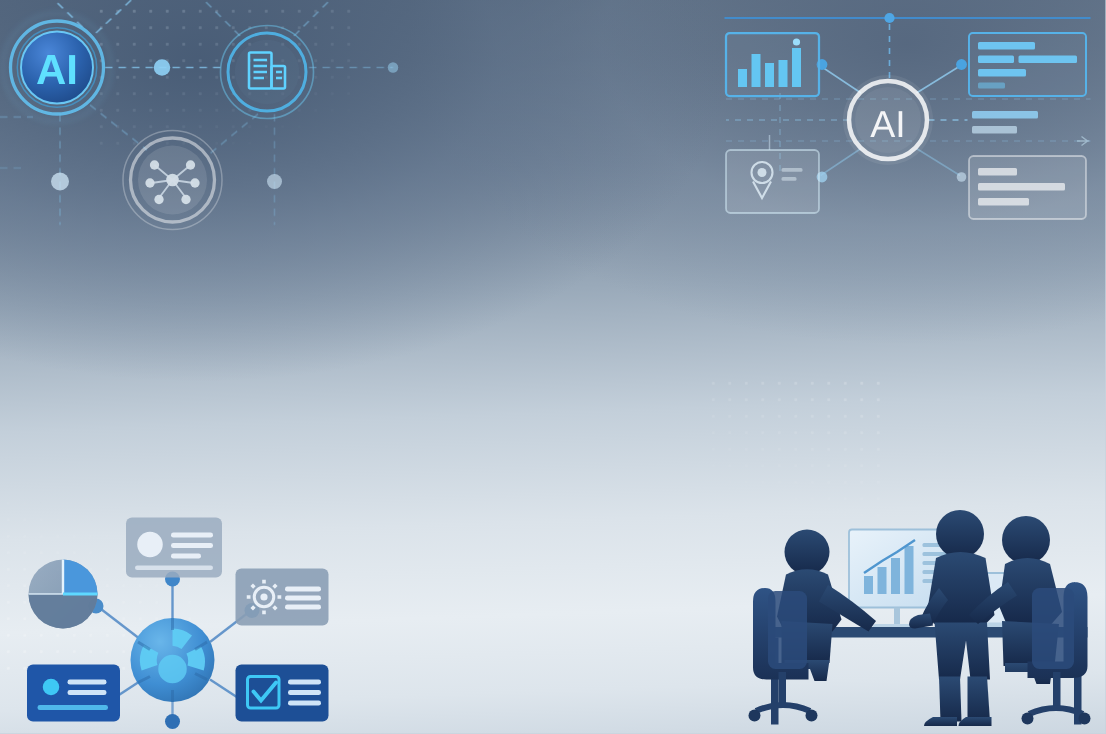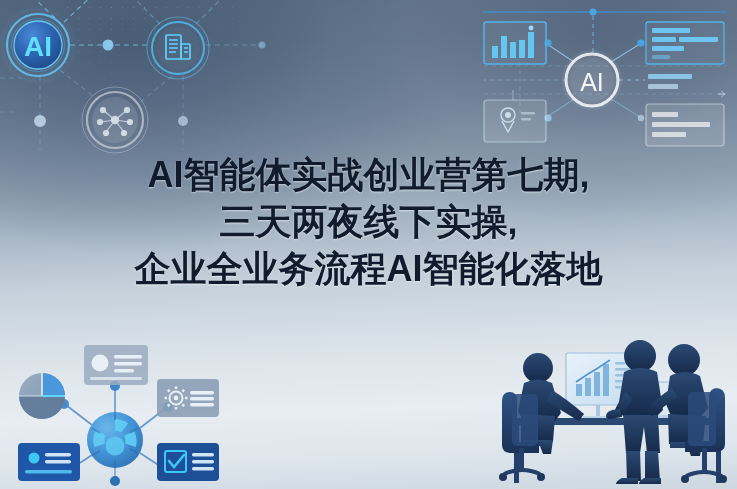--- a/index.html
+++ b/index.html
@@ -434,19 +434,14 @@
     <g>
       <path d="M716,388 q9,0 9,10 l0,46 q0,8 -10,8 l-30,0 l0,-11 l24,0 l0,-43 q0,-10 8,-10 z" fill="url(#chairG)"></path>
       <rect x="688" y="392" width="28" height="54" rx="5" fill="#2b4b7b" opacity=".85"></rect>
       <rect x="702" y="448" width="5" height="24" fill="#24406a"></rect>
       <path d="M686,476 q18,-8 36,0" stroke="#24406a" stroke-width="4" fill="none"></path>
       <circle cx="685" cy="479" r="4" fill="#1e375d"></circle>
         <circle cx="723" cy="479" r="4" fill="#1e375d"></circle>
     </g>
   </svg>
 
-  <div id="headline">
-    <span class="line">AI智能体实战创业营第七期,</span>
-    <span class="line">三天两夜线下实操,</span>
-    <span class="line">企业全业务流程AI智能化落地</span>
-  </div>
 
 </div>
 
 </body></html>

